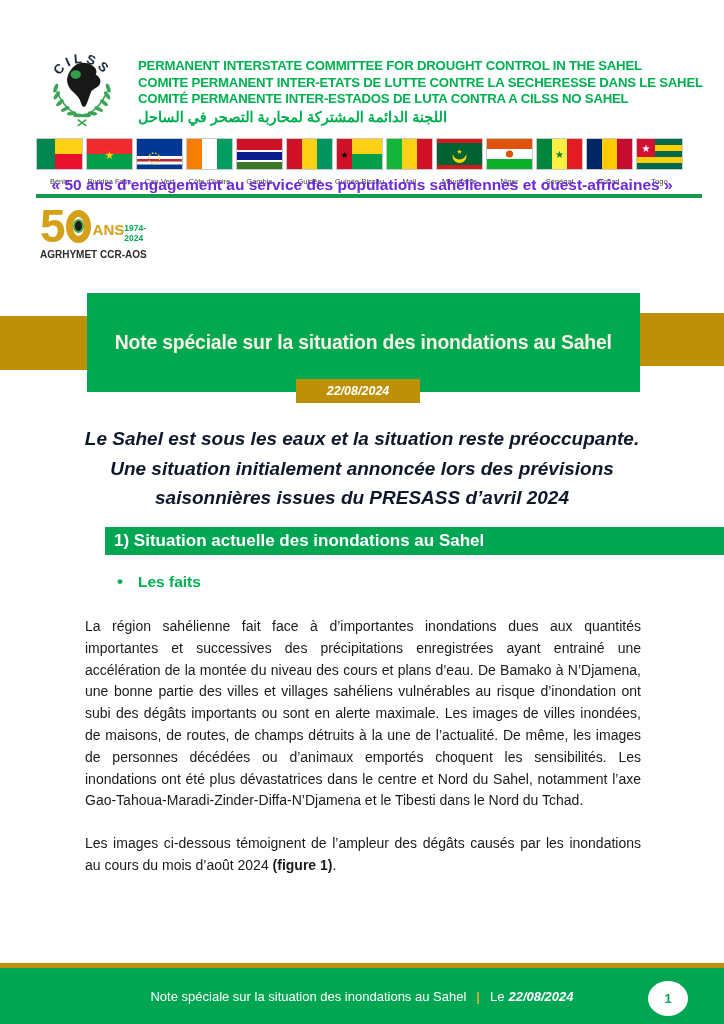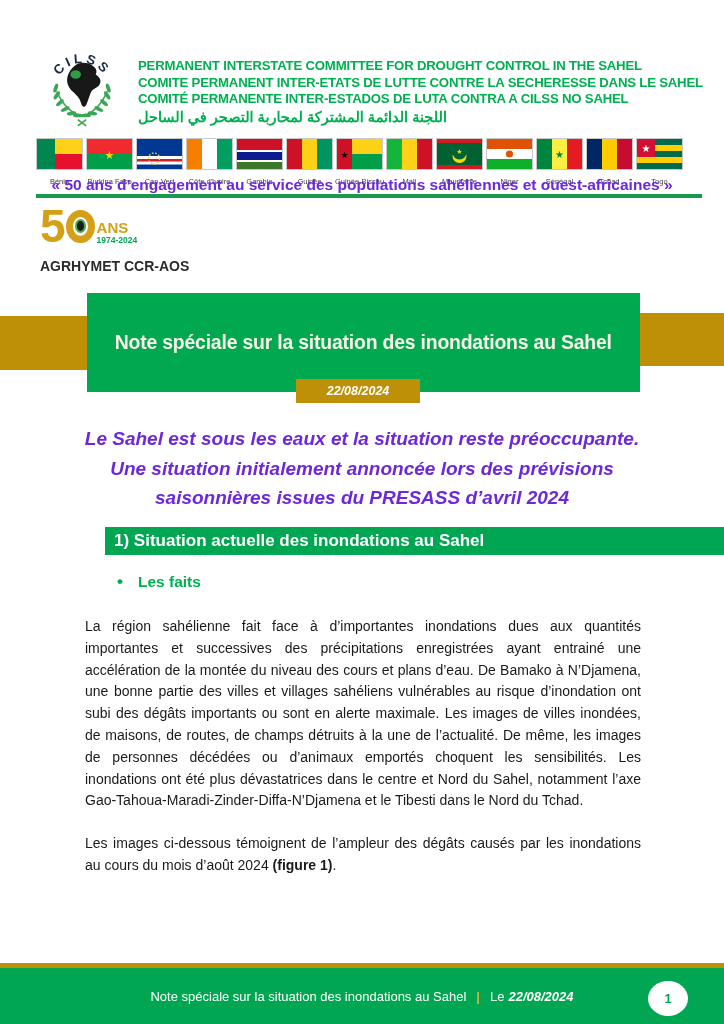--- a/index.html
+++ b/index.html
@@ -24,39 +24,39 @@
          font-size:15.5px;font-weight:bold;color:#6d28d9;}
   .green-rule{position:absolute;top:194px;left:36px;width:666px;height:4px;background:#169b4e;}
   
   .agr-row{position:absolute;top:206px;left:40px;display:flex;gap:12px;}
   .logo50{width:100px;}
   .l50-top{display:flex;align-items:center;}
   .l50-digit{font-size:46px;font-weight:800;color:#d4a017;line-height:40px;}
   .l50-ring{width:15px;height:19px;border:7px solid #d4a017;border-radius:50%;
             display:flex;align-items:center;justify-content:center;}
   .l50-blob{width:7px;height:10px;background:#1c1c1c;border:2px solid #49a94f;border-radius:50%;}
-  .l50-col{display:flex;flex-direction:column;margin-left:2px;margin-top:13px;}
+  .l50-col{display:flex;flex-direction:row;margin-left:2px;margin-top:13px;}
   .l50-ans{font-size:15px;font-weight:800;color:#d4a017;line-height:14px;}
   .l50-years{font-size:8.5px;font-weight:bold;color:#00a651;}
-  .l50-caption{font-size:14px;font-weight:bold;color:#2b2b2b;margin-top:12px;white-space:nowrap;}
+  .l50-caption{font-size:10px;font-weight:bold;color:#2b2b2b;margin-top:3px;white-space:nowrap;}
   .agr-title{margin-top:24px;font-size:15.5px;font-weight:bold;color:#00b050;white-space:nowrap;}
   .agr-title .rest{font-style:italic;}
   
   .gold-bar{position:absolute;background:#bd9007;}
   .gold-left{top:316px;left:0;width:87px;height:54px;}
   .gold-right{top:313px;left:637px;width:87px;height:53px;}
   .green-box{position:absolute;top:293px;left:87px;width:553px;height:99px;background:#00a84f;
              display:flex;align-items:center;justify-content:center;}
   .green-box .title{color:#faf0e8;font-size:20px;font-weight:bold;letter-spacing:-0.2px;transform:scaleX(0.97);}
   .date-chip{position:absolute;top:379px;left:296px;width:124px;height:24px;background:#bd9007;
              display:flex;align-items:center;justify-content:center;z-index:2;
              color:#fff;font-size:12.5px;font-weight:bold;font-style:italic;}
   
   .headline{position:absolute;top:424px;left:60px;width:604px;text-align:center;
-            font-size:19px;font-weight:bold;font-style:italic;color:#6d28d9;line-height:29.5px;}
+            font-size:19px;font-weight:bold;font-style:italic;color:#0f172a;line-height:29.5px;}
   
   .section-bar{position:absolute;top:527px;left:105px;width:623px;height:28px;background:#00a651;
                color:#fff;font-size:17px;font-weight:bold;line-height:28px;padding-left:9px;box-sizing:border-box;}
   .bullet-row{position:absolute;top:572px;left:117px;display:flex;align-items:center;}
   .bullet-dot{color:#00b050;font-size:17px;font-weight:bold;}
   .bullet-label{margin-left:15px;color:#00b050;font-size:15.5px;font-weight:bold;}
   
   .body-text{position:absolute;top:616px;left:85px;width:556px;color:#1a1a1a;
              font-size:14px;line-height:21.8px;text-align:justify;}
   .body-text p{margin:0 0 21px 0;}

